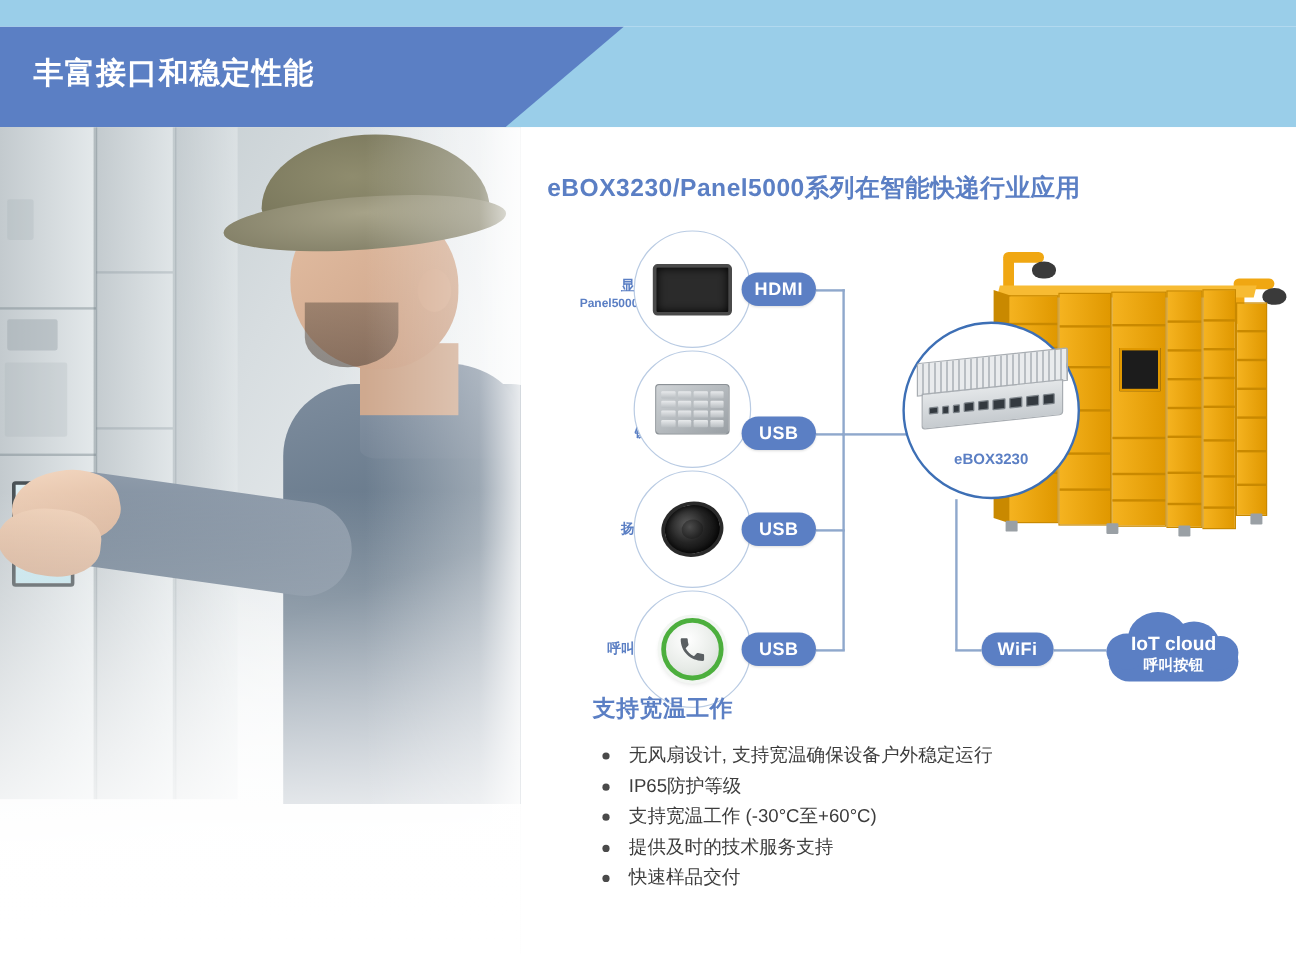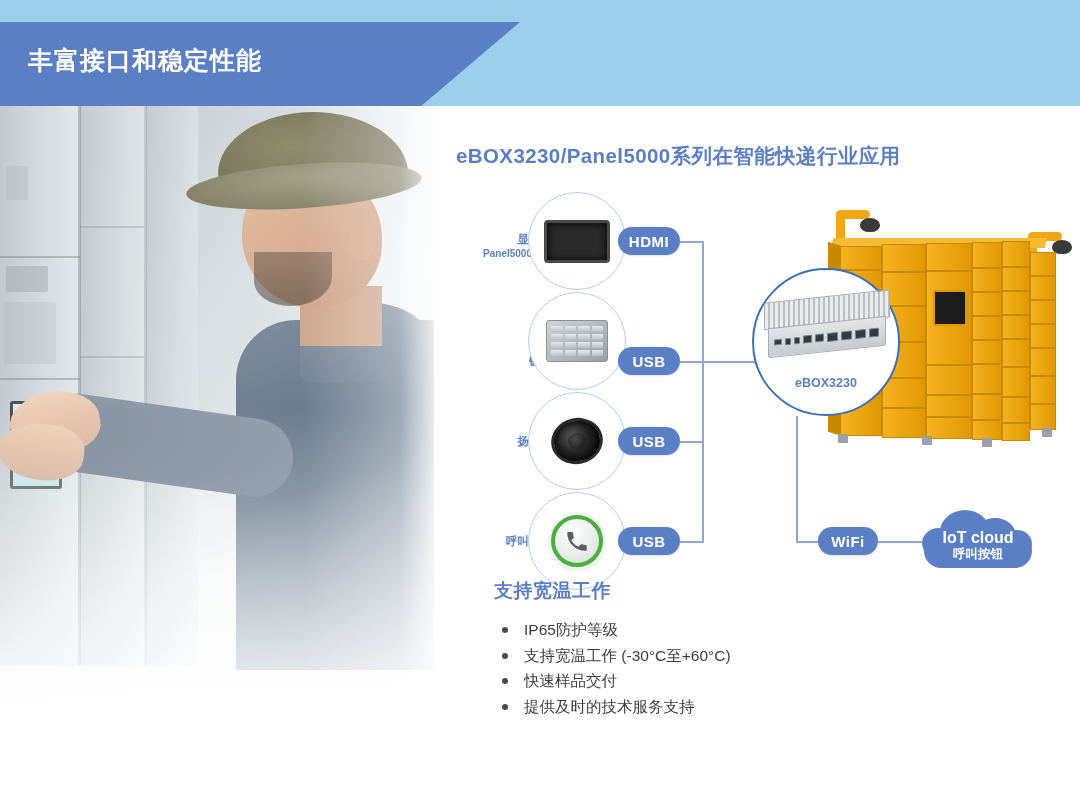--- a/index.html
+++ b/index.html
@@ -375,21 +375,22 @@
       <div class="cloud-txt" style="left:488px;top:344px;">
         <div class="a">IoT cloud</div>
         <div class="b">呼叫按钮</div>
       </div>
 
     </div>
 
     <div class="adv">
       <div class="adv-title">支持宽温工作</div>
       <ul>
+        <li>无风扇设计, 支持宽温确保设备户外稳定运行</li>
         <li>IP65防护等级</li>
         <li>支持宽温工作 (-30°C至+60°C)</li>
+        <li>提供及时的技术服务支持</li>
         <li>快速样品交付</li>
-        <li>提供及时的技术服务支持</li>
       </ul>
     </div>
 
   </div>
 </div>
 
 </body></html>

